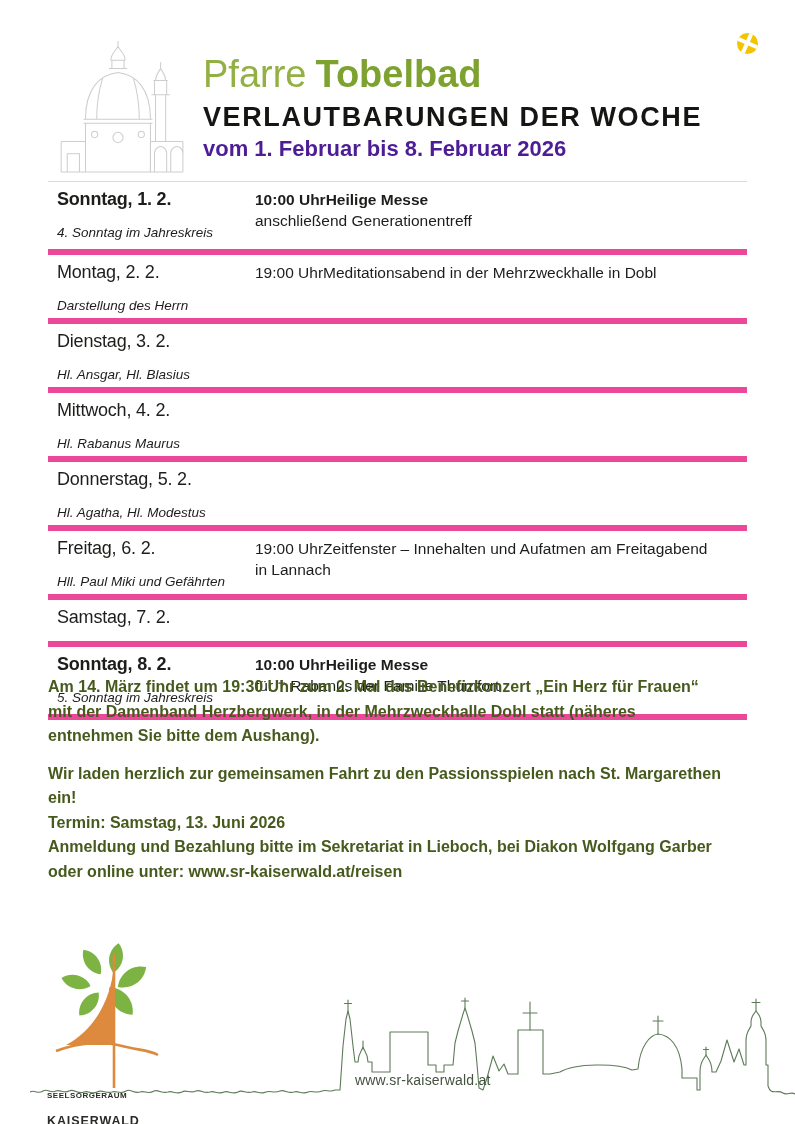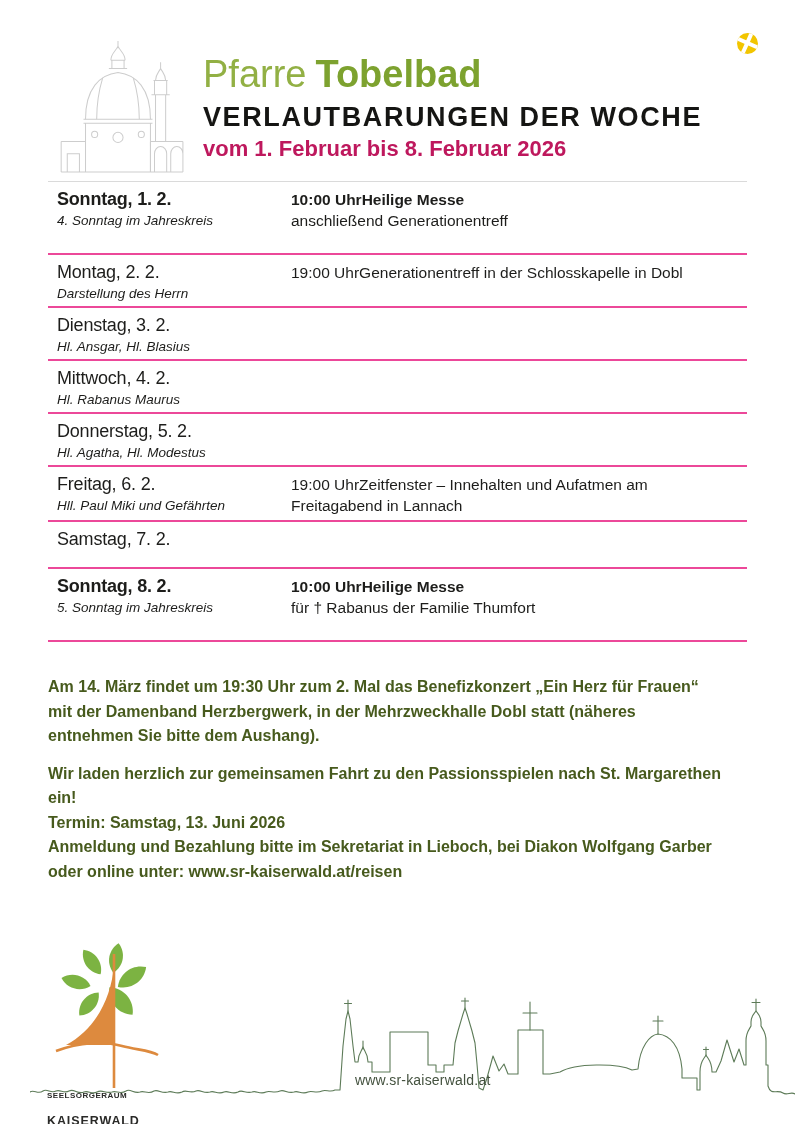--- a/index.html
+++ b/index.html
@@ -12,29 +12,29 @@
   .corner-icon{position:absolute;left:737px;top:33px;width:21px;height:21px;border-radius:50%;
     background:#f2c500;overflow:hidden;}
   .corner-icon::before,.corner-icon::after{content:"";position:absolute;background:#ffffff;}
   .corner-icon::before{left:50%;top:-4px;bottom:-4px;width:4.2px;margin-left:-2.1px;transform:rotate(24deg);}
   .corner-icon::after{top:50%;left:-4px;right:-4px;height:4.2px;margin-top:-2.1px;transform:rotate(24deg);}
   .header-text{position:absolute;left:203px;top:53px;width:560px;}
   .brand{font-size:38px;line-height:42px;white-space:nowrap;}
   .brand-prefix{font-weight:400;color:#92b044;margin-right:9px;}
   .brand-name{font-weight:700;color:#7da22f;}
   .doc-title{font-size:27px;font-weight:700;letter-spacing:1.6px;margin-top:7px;line-height:30px;color:#151513;}
-  .date-range{font-size:22px;font-weight:700;margin-top:4px;line-height:26px;color:#be185d;}
+  .date-range{font-size:22px;font-weight:700;margin-top:4px;line-height:26px;color:#4c1d95;}
   
   .schedule{position:absolute;left:48px;top:181px;width:699px;border-top:1px solid #dadada;}
-  .srow{display:flex;border-bottom:2px solid #ec4899;box-sizing:border-box;gap:36px;}
+  .srow{display:flex;border-bottom:6px solid #ec4899;box-sizing:border-box;}
   .h74{min-height:73px}.h50{min-height:49px}.h49{min-height:48px}.h48{min-height:47px}
   .day-cell{width:207px;box-sizing:border-box;padding:6px 6px 4px 9px;}
   .day{font-size:18px;line-height:22px;letter-spacing:-0.2px;}
   .sunday .day{font-weight:700;}
-  .feast{font-style:italic;font-size:13.5px;line-height:17px;margin-top:2px;}
+  .feast{font-style:italic;font-size:13.5px;line-height:17px;margin-top:14px;}
   .event-cell{flex:1;box-sizing:border-box;padding:7px 32px 4px 0;}
   .event{margin:0;font-size:15.5px;line-height:21px;}
   .event .time{}
   .event.bold{font-weight:700;}
   .event.second{}
   
   .announcements{position:absolute;left:48px;top:675px;width:700px;color:#475a1d;font-weight:700;
     font-size:16px;line-height:24.5px;}
   .announcements p{margin:0 0 13px 0;white-space:pre-line;}
   
@@ -82,21 +82,21 @@
       <p class="event second">anschließend Generationentreff</p>
     </div>
   </div>
 
   <div class="srow h50">
     <div class="day-cell">
       <div class="day">Montag, 2. 2.</div>
       <div class="feast">Darstellung des Herrn</div>
     </div>
     <div class="event-cell">
-      <p class="event"><span class="time">19:00 Uhr</span><span>Generationentreff in der Schlosskapelle in Dobl</span></p>
+      <p class="event"><span class="time">19:00 Uhr</span><span>Meditationsabend in der Mehrzweckhalle in Dobl</span></p>
     </div>
   </div>
 
   <div class="srow h49">
     <div class="day-cell">
       <div class="day">Dienstag, 3. 2.</div>
       <div class="feast">Hl. Ansgar, Hl. Blasius</div>
     </div>
     <div class="event-cell"></div>
   </div>

